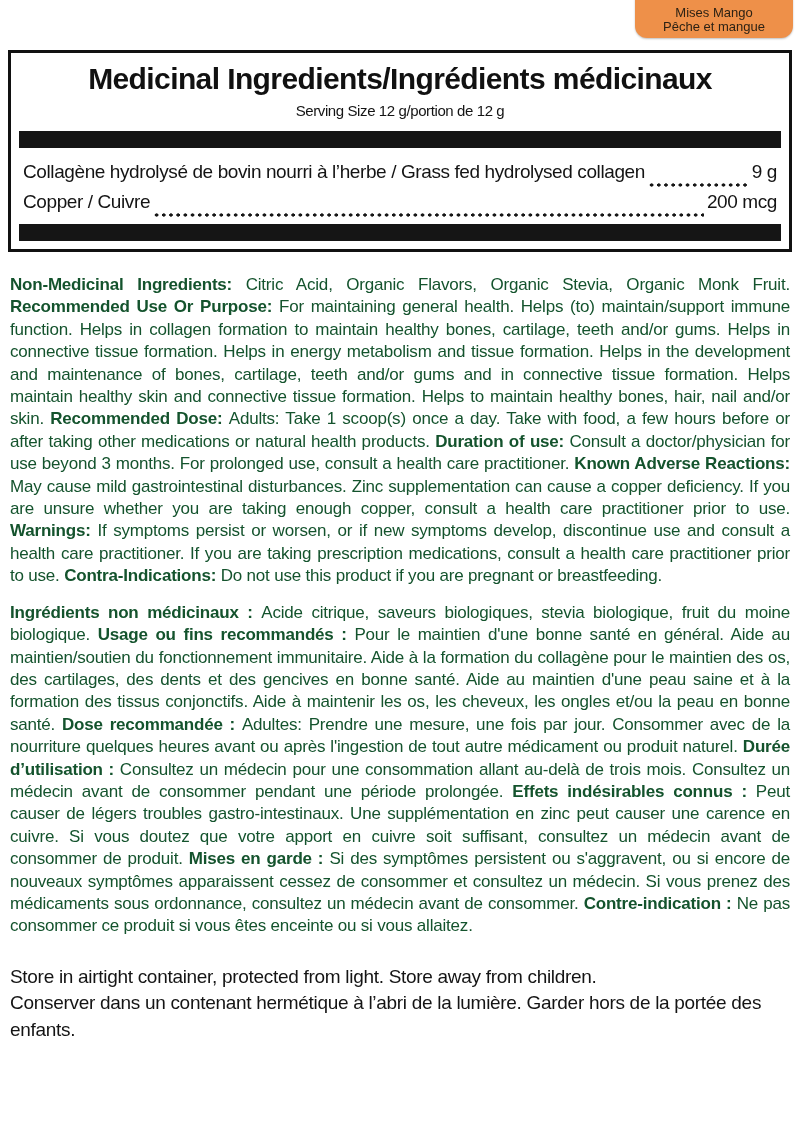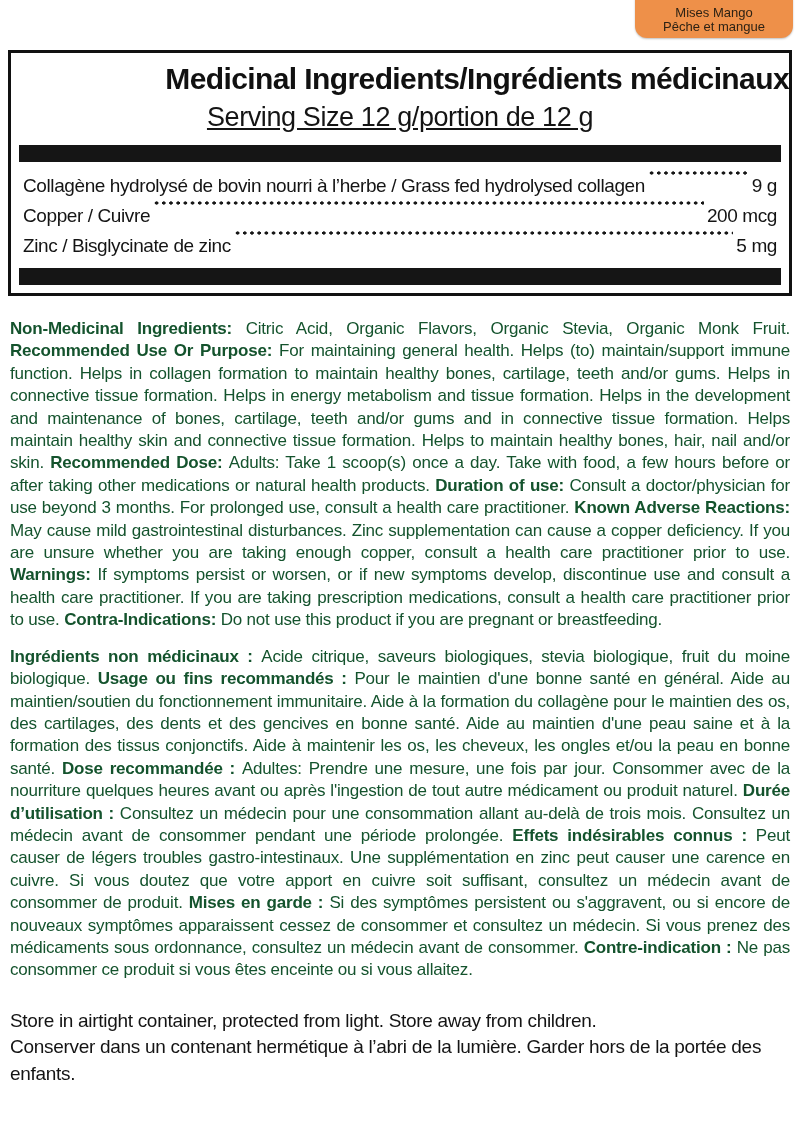--- a/index.html
+++ b/index.html
@@ -9,27 +9,27 @@
 
   
   .badge { position:absolute; top:-12px; right:7px; width:158px; height:50px;
     border-radius:12px; background:#EE9049; display:flex; flex-direction:column;
     justify-content:flex-end; padding-bottom:5px; text-align:center;
     font-size:13px; line-height:13.5px; color:#2d2214;
     box-shadow:0 1px 2px rgba(0,0,0,0.25); }
 
   
   .panel { margin:50px 8px 0; border:3px solid #111; background:#fff; padding-bottom:8px; }
-  .panel-title { margin-top:9px; font-size:30px; font-weight:bold; text-align:right;
+  .panel-title { margin-top:9px; font-size:30px; font-weight:bold; text-align:center;
     letter-spacing:-0.6px; color:#111; }
-  .panel-serving { font-size:27px; text-align:center; margin-top:6px; letter-spacing:-0.4px;text-decoration:underline; }
+  .panel-serving { font-size:15px; text-align:center; margin-top:6px; letter-spacing:-0.4px; }
   .bar { height:17px; background:#151515; margin:12px 8px 0; }
   .bar.bottom { margin:7px 8px 0; }
   .rows { margin:9px 12px 0; font-size:19px; letter-spacing:-0.4px; }
-  .ml-row { display:flex; align-items:flex-start; line-height:30px; white-space:nowrap; }
+  .ml-row { display:flex; align-items:flex-end; line-height:30px; white-space:nowrap; }
   .ml-leader { flex:1 1 auto; height:4px; margin:0 3px;
     background-image:radial-gradient(circle, #161616 1.5px, rgba(0,0,0,0) 1.7px);
     background-size:7.2px 4px; background-position:0 100%; background-repeat:repeat-x; }
   .ml-amount { white-space:nowrap; }
 
   
   .para { margin:22px 10px 0; font-size:17px; line-height:22.4px; text-align:justify;
     letter-spacing:-0.2px; color:#14532d; }
   .para.fr { margin-top:14px; }
   .para b { font-weight:bold; }
@@ -53,25 +53,20 @@
       <div class="ml-row">
         <span class="ml-name">Collagène hydrolysé de bovin nourri à l’herbe / Grass fed hydrolysed collagen</span>
         <span class="ml-leader"></span>
         <span class="ml-amount">9 g</span>
       </div>
       <div class="ml-row">
         <span class="ml-name">Copper / Cuivre</span>
         <span class="ml-leader"></span>
         <span class="ml-amount">200 mcg</span>
       </div>
-      <div class="ml-row">
-        <span class="ml-name">Zinc / Bisglycinate de zinc</span>
-        <span class="ml-leader"></span>
-        <span class="ml-amount">5 mg</span>
-      </div>
     </div>
   <div class="bar bottom"></div>
 </div>
 
 <div class="para en"><b>Non-Medicinal Ingredients: </b><span>Citric Acid, Organic Flavors, Organic Stevia, Organic Monk Fruit. </span><b>Recommended Use Or Purpose: </b><span>For maintaining general health. Helps (to) maintain/support immune function. Helps in collagen formation to maintain healthy bones, cartilage, teeth and/or gums. Helps in connective tissue formation. Helps in energy metabolism and tissue formation. Helps in the development and maintenance of bones, cartilage, teeth and/or gums and in connective tissue formation. Helps maintain healthy skin and connective tissue formation. Helps to maintain healthy bones, hair, nail and/or skin. </span><b>Recommended Dose: </b><span>Adults: Take 1 scoop(s) once a day. Take with food, a few hours before or after taking other medications or natural health products. </span><b>Duration of use: </b><span>Consult a doctor/physician for use beyond 3 months. For prolonged use, consult a health care practitioner. </span><b>Known Adverse Reactions: </b><span>May cause mild gastrointestinal disturbances. Zinc supplementation can cause a copper deficiency. If you are unsure whether you are taking enough copper, consult a health care practitioner prior to use. </span><b>Warnings: </b><span>If symptoms persist or worsen, or if new symptoms develop, discontinue use and consult a health care practitioner. If you are taking prescription medications, consult a health care practitioner prior to use. </span><b>Contra-Indications: </b><span>Do not use this product if you are pregnant or breastfeeding.</span></div>
 
 <div class="para fr"><b>Ingrédients non médicinaux : </b><span>Acide citrique, saveurs biologiques, stevia biologique, fruit du moine biologique. </span><b>Usage ou fins recommandés : </b><span>Pour le maintien d'une bonne santé en général. Aide au maintien/soutien du fonctionnement immunitaire. Aide à la formation du collagène pour le maintien des os, des cartilages, des dents et des gencives en bonne santé. Aide au maintien d'une peau saine et à la formation des tissus conjonctifs. Aide à maintenir les os, les cheveux, les ongles et/ou la peau en bonne santé. </span><b>Dose recommandée : </b><span>Adultes: Prendre une mesure, une fois par jour. Consommer avec de la nourriture quelques heures avant ou après l'ingestion de tout autre médicament ou produit naturel. </span><b>Durée d’utilisation : </b><span>Consultez un médecin pour une consommation allant au-delà de trois mois. Consultez un médecin avant de consommer pendant une période prolongée. </span><b>Effets indésirables connus : </b><span>Peut causer de légers troubles gastro-intestinaux. Une supplémentation en zinc peut causer une carence en cuivre. Si vous doutez que votre apport en cuivre soit suffisant, consultez un médecin avant de consommer de produit. </span><b>Mises en garde : </b><span>Si des symptômes persistent ou s'aggravent, ou si encore de nouveaux symptômes apparaissent cessez de consommer et consultez un médecin. Si vous prenez des médicaments sous ordonnance, consultez un médecin avant de consommer. </span><b>Contre-indication  : </b><span>Ne pas consommer ce produit si vous êtes enceinte ou si vous allaitez.</span></div>
 
 <div class="storage">
   <div>Store in airtight container, protected from light. Store away from children.</div>

